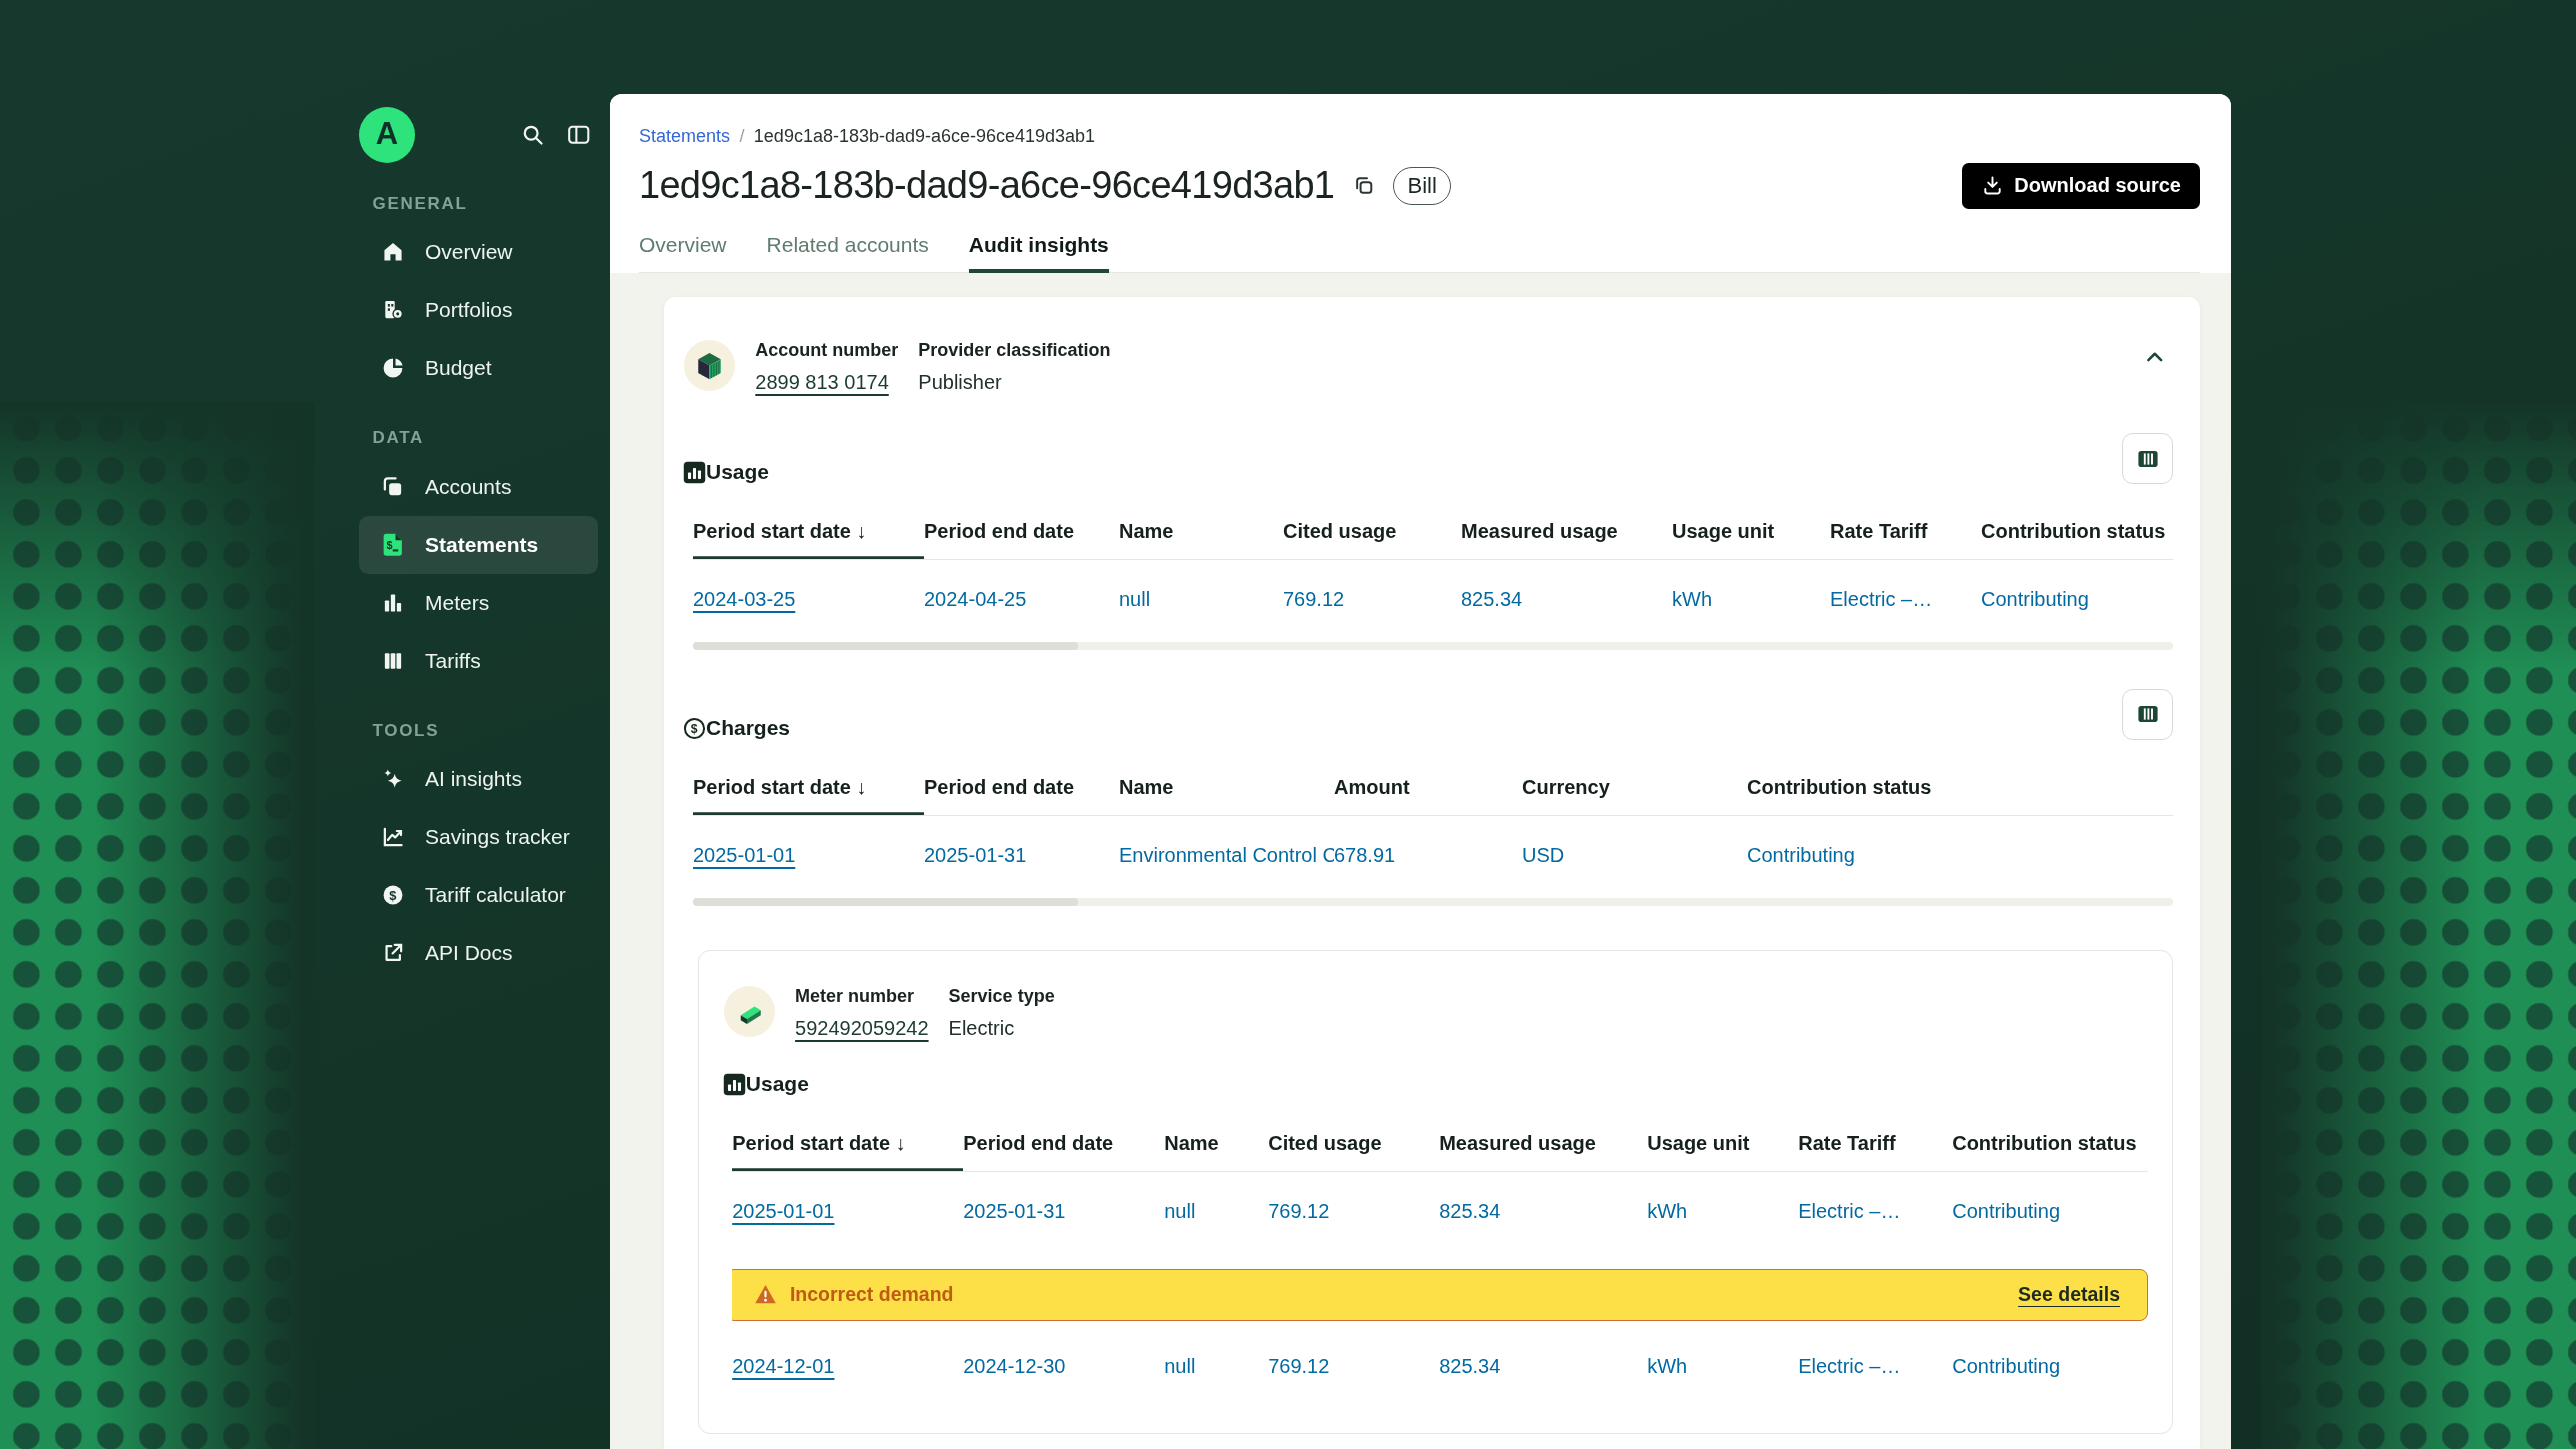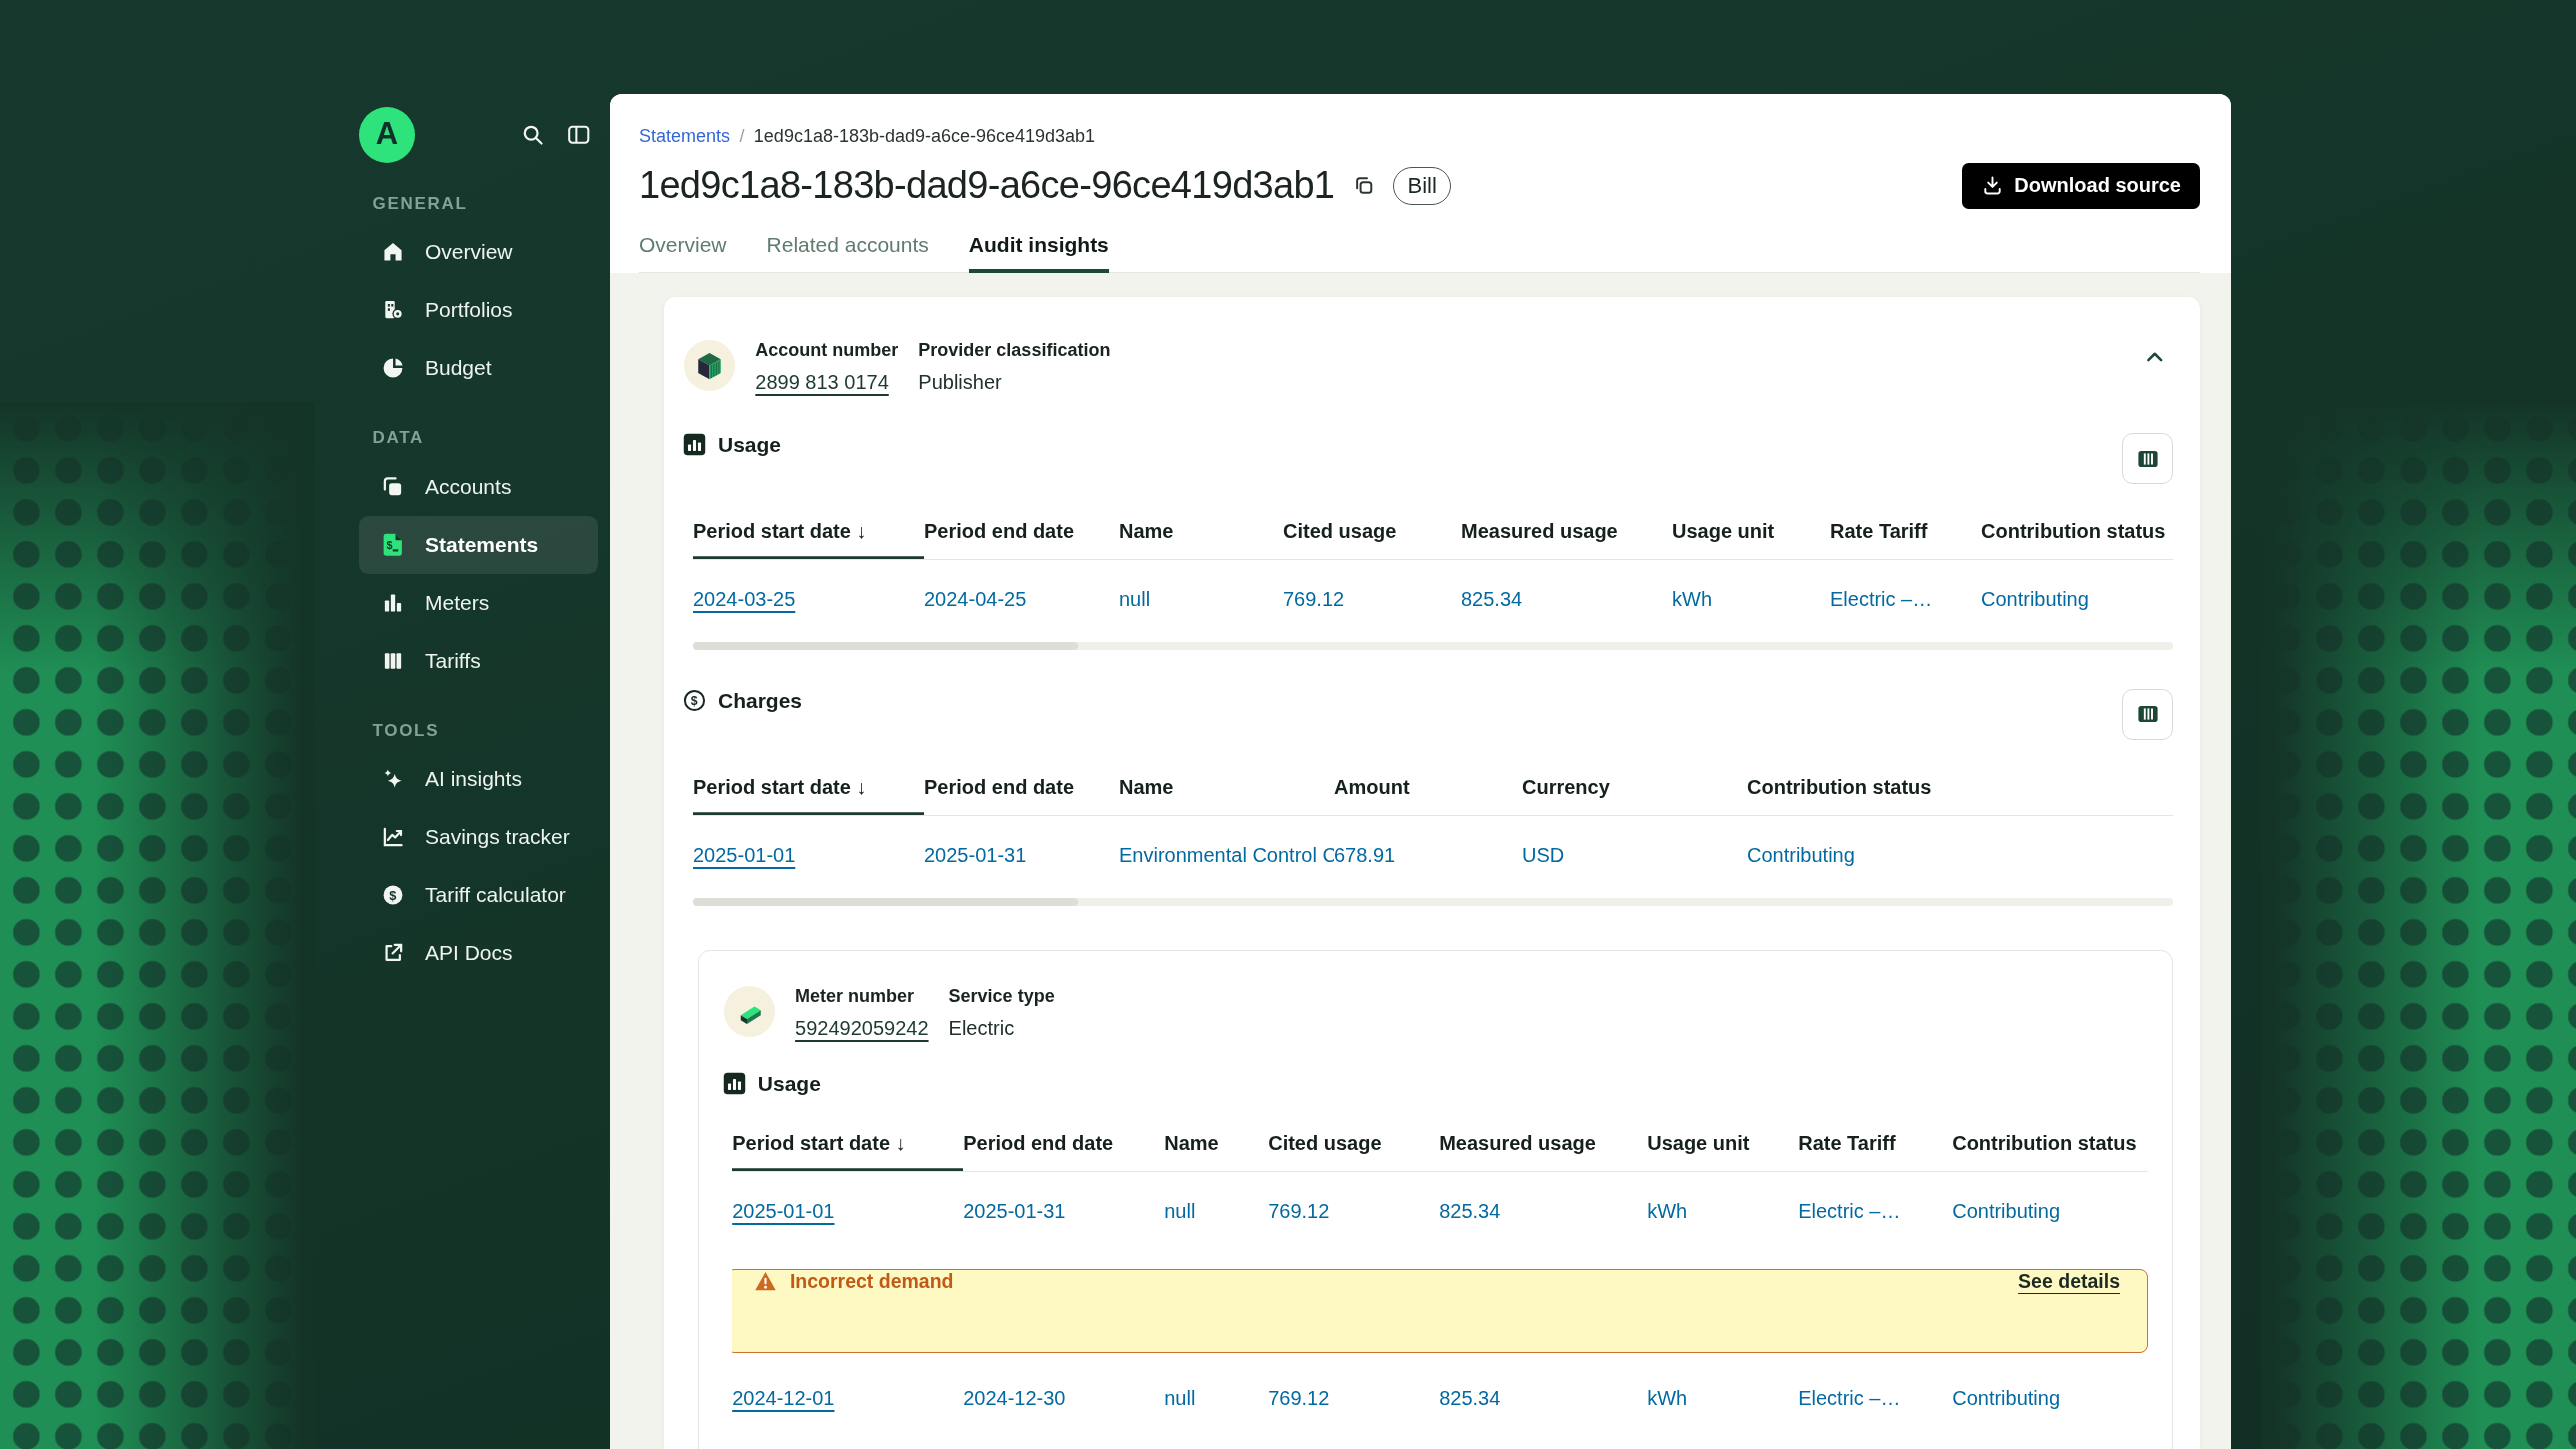--- a/index.html
+++ b/index.html
@@ -55,38 +55,38 @@
   .tab.active::after{content:"";position:absolute;left:0;right:0;bottom:-1.3px;height:4px;background:#1c4836;}
   
   .content{flex:1;background:#f2f3ed;padding:24px 31px 0 54px;overflow:hidden;}
   .card{background:#fff;border-radius:12px;box-shadow:0 1.3px 5.4px rgba(20,40,30,0.05);padding:43px 27px 32px 19px;min-height:1275px;}
   .entity-row{display:flex;align-items:flex-start;gap:20px;padding-left:1.3px;}
   .avatar{width:51px;height:51px;border-radius:50%;background:#f6f0de;display:flex;align-items:center;justify-content:center;flex:none;}
   .field .flabel{font-size:18px;font-weight:600;color:#1a241f;margin-bottom:10.7px;}
   .field .fvalue{font-size:20px;color:#22302a;}
   .field .fvalue.link{color:#1d3b2d;text-decoration:underline;text-underline-offset:4.7px;font-weight:500;cursor:pointer;}
   .collapse-btn{margin-left:auto;background:none;border:none;cursor:pointer;padding:5.4px;}
-  .section-head{display:flex;align-items:flex-start;gap:12px;margin-top:39px;}
+  .section-head{display:flex;align-items:flex-end;margin-top:39px;}
   .section-head .stitle{font-size:21px;font-weight:600;color:#16211b;}
   .cols-btn{margin-left:auto;width:51px;height:51px;border:1.3px solid #d7d9d3;border-radius:10.7px;background:#fff;display:flex;align-items:center;justify-content:center;cursor:pointer;}
   .tablewrap{margin-left:10px;overflow:hidden;}
   .trow{display:grid;align-items:center;}
   .usage-grid{grid-template-columns:231px 195px 164px 178px 211px 158px 151px 1fr;}
   .charges-grid{grid-template-columns:231px 195px 215px 188px 225px 1fr;}
   .usage2-grid{grid-template-columns:231px 201px 104px 171px 208px 151px 154px 1fr;}
   .th-row{border-bottom:1.3px solid #e5e7e1;margin-top:20px;}
   .th{font-size:20px;font-weight:600;color:#16211b;padding:16px 16px 16px 0;white-space:nowrap;overflow:hidden;}
   .th.sorted{box-shadow:inset 0 -2.7px 0 #1d3a2c;}
   .th .arrow{font-weight:400;margin-left:5.4px;}
   .td{font-size:20px;color:#0369a1;padding:28px 16px 28px 0;white-space:nowrap;overflow:hidden;}
   .td.link{text-decoration:underline;text-underline-offset:5.4px;cursor:pointer;}
   .hscroll{height:8px;border-radius:4px;background:#eef0ea;position:relative;margin-top:2.7px;cursor:pointer;}
   .hscroll::after{content:"";position:absolute;left:0;top:0;height:100%;width:26%;border-radius:4px;background:#dcdfd7;}
   .nested-card{margin-top:44px;margin-left:14.8px;border:1.3px solid #e3e5df;border-radius:12px;padding:35px 24px 27px 24px;background:#fff;}
-  .warn-banner{display:flex;align-items:flex-start;margin:17.4px 0 6.7px -6.7px;background:#fef9c3;border:1.3px solid #cd7033;border-radius:8px;padding:0 27px;height:84px;}
+  .warn-banner{display:flex;align-items:center;margin:17.4px 0 6.7px -6.7px;background:#fde047;border:1.3px solid #cd7033;border-radius:8px;padding:0 27px;height:52px;}
   .warn-banner .wtext{font-size:19.5px;font-weight:600;color:#bf5b16;margin-left:13.4px;}
   .warn-banner .wlink{margin-left:auto;font-size:19.5px;font-weight:600;color:#1d2a23;text-decoration:underline;text-underline-offset:4.7px;cursor:pointer;}
   svg{display:block;}
 </style>
 </head>
 <body>
 
 <div class="stage">
 
   <div class="pattern pattern-left"></div>

